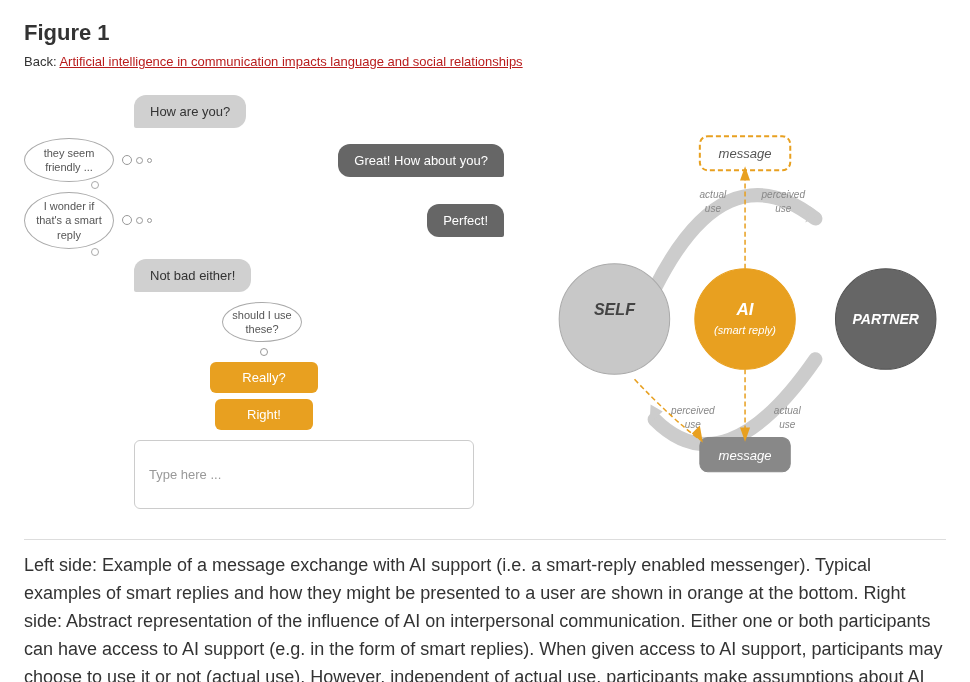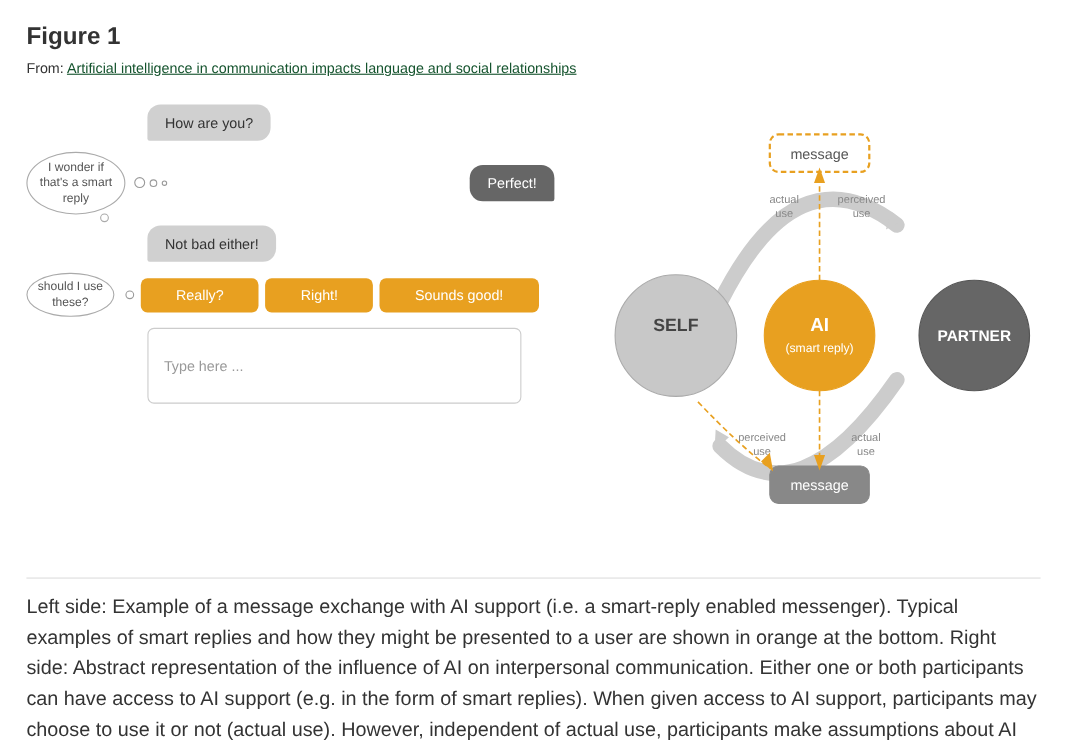--- a/index.html
+++ b/index.html
@@ -14,26 +14,27 @@
     h1.figure-title {
       font-size: 22px;
       font-weight: bold;
       margin-bottom: 8px;
     }
     .from-line {
       font-size: 13px;
       margin-bottom: 16px;
     }
     .from-line a {
-      color: #14532d;
+      color: #b91c1c;
     }
     .main-content {
       display: flex;
       gap: 20px;
       margin-bottom: 20px;
+      align-items: flex-end;
     }
     
     .chat-panel {
       width: 480px;
       flex-shrink: 0;
       position: relative;
       padding: 10px 0;
     }
     .chat-row {
       display: flex;
@@ -101,20 +102,21 @@
       font-size: 13px;
       color: #fff;
       max-width: 280px;
       margin-left: auto;
     }
     .smart-reply-row {
       display: flex;
       align-items: center;
       margin-bottom: 10px;
       gap: 6px;
+      flex-direction: column;
     }
     .smart-reply-thought {
       width: 80px;
       font-size: 11px;
       color: #555;
       border: 1.5px solid #aaa;
       border-radius: 50%;
       padding: 5px 7px;
       text-align: center;
       line-height: 1.3;
@@ -151,20 +153,21 @@
       color: #999;
       font-size: 13px;
       background: #fff;
       width: 340px;
     }
     
     .diagram-panel {
       flex: 1;
       position: relative;
       height: 420px;
+      font-style: italic;
     }
     .diagram-svg {
       width: 100%;
       height: 100%;
     }
     
     .caption {
       font-size: 18px;
       color: #333;
       line-height: 1.55;
@@ -186,53 +189,61 @@
       cursor: pointer;
       color: #333;
     }
   </style>
 </head>
 <body>
 
 <h1 class="figure-title">Figure 1</h1>
 
 <p class="from-line">
-  <span>From:</span>
+  <span>Back:</span>
   <a href="#">Artificial intelligence in communication impacts language and social relationships</a>
 </p>
 
 <div class="main-content">
 
   <div class="chat-panel">
 
     <div class="chat-row" style="margin-left:110px;">
       <div class="bubble-right">How are you?</div>
     </div>
 
+    <div class="chat-row">
+      <div class="thought-bubble">they seem friendly ...</div>
+      <div class="thought-dots">
+        <div class="dot"></div>
+        <div class="dot small"></div>
+        <div class="dot small" style="width:5px;height:5px;"></div>
+      </div>
+      <div class="bubble-dark">Great! How about you?</div>
+    </div>
 
     <div class="chat-row">
       <div class="thought-bubble">I wonder if that's a smart reply</div>
       <div class="thought-dots">
         <div class="dot"></div>
         <div class="dot small"></div>
         <div class="dot small" style="width:5px;height:5px;"></div>
       </div>
       <div class="bubble-dark">Perfect!</div>
     </div>
 
     <div class="chat-row" style="margin-left:110px;">
       <div class="bubble-right">Not bad either!</div>
     </div>
 
     <div class="smart-reply-row">
       <div class="smart-reply-thought">should I use these?</div>
       <div class="sr-dot"></div>
       <button class="smart-reply-btn">Really?</button>
       <button class="smart-reply-btn">Right!</button>
-      <button class="smart-reply-btn">Sounds good!</button>
     </div>
 
     <div class="type-here-box">Type here ...</div>
 
   </div>
 
   <div class="diagram-panel">
     <svg class="diagram-svg" viewBox="0 0 420 380">
 
       <path d="M 130,170 Q 200,30 290,100" stroke="#ccc" stroke-width="14" fill="none" stroke-linecap="round"></path>

